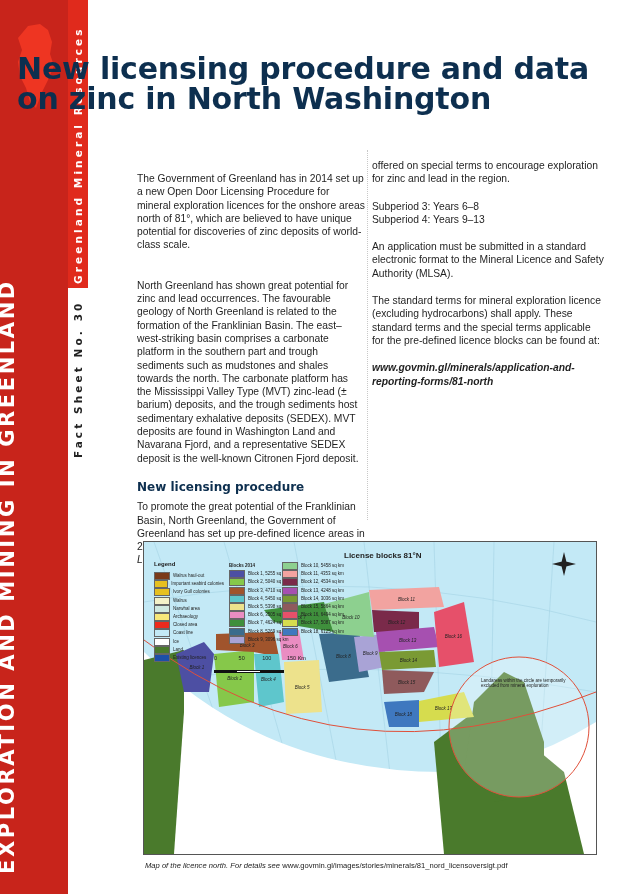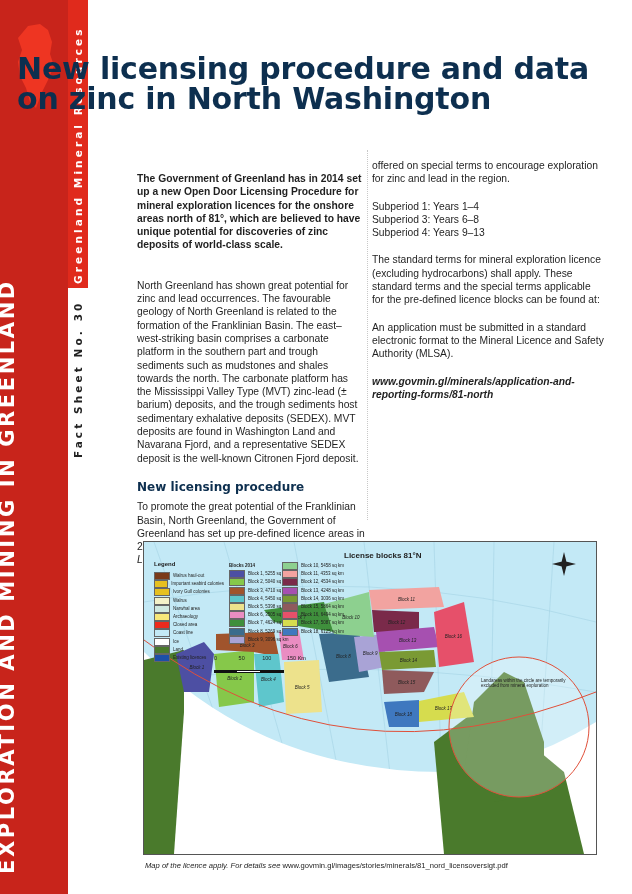--- a/index.html
+++ b/index.html
@@ -16,21 +16,21 @@
   .band-text span{position:absolute;white-space:nowrap;transform:rotate(-90deg);transform-origin:left top;
       font-family:"DejaVu Sans",sans-serif;font-weight:bold;font-size:10.5px;letter-spacing:3.1px;}
   .band-red-label{left:4px;top:284px;color:#fff;}
   .band-fs-label{left:4px;top:458px;color:#222;}
   .title{position:absolute;right:43px;top:54px;text-align:left;color:#0d2f4f;
       font-family:"DejaVu Sans",sans-serif;font-weight:bold;font-size:30px;line-height:30px;letter-spacing:-0.2px;}
   .col{position:absolute;font-size:10.3px;line-height:13.3px;color:#1f1f1f;}
   .col1{left:137px;top:172px;width:228px;}
   .col2{left:372px;top:159px;width:232px;}
   .col p{margin:0;}
-  .lead{font-weight:bold;margin-bottom:27px !important;}
+  .lead{font-weight:normal;margin-bottom:27px !important;}
   .h2{font-weight:bold;color:#0d2f4f;font-size:12px;margin:16px 0 6px 0 !important;font-family:"DejaVu Sans",sans-serif;}
   .gap{margin-bottom:14px !important;}
   .it{font-style:italic;}
   .link{font-weight:bold;font-style:italic;}
   .divider{position:absolute;left:367px;top:150px;height:370px;border-left:1px dotted #c8c8c8;}
   .map{position:absolute;left:143px;top:541px;width:452px;height:312px;background:#c3e9f6;border:1px solid #555;}
   .map svg{position:absolute;left:0;top:0;}
   .map-title{position:absolute;left:200px;top:9px;font-size:8px;font-weight:bold;color:#222;}
   .legend{position:absolute;left:10px;top:18px;font-size:4.5px;color:#222;line-height:8px;}
   .legend .lh{font-weight:bold;font-size:6px;margin-bottom:3px;}
@@ -69,26 +69,25 @@
   <p>North Greenland has shown great potential for zinc and lead occurrences. The favourable geology of North Greenland is related to the formation of the Franklinian Basin. The east–west-striking basin comprises a carbonate platform in the southern part and trough sediments such as mudstones and shales towards the north. The carbonate platform has the Mississippi Valley Type (MVT) zinc-lead (± barium) deposits, and the trough sediments host sedimentary exhalative deposits (SEDEX). MVT deposits are found in Washington Land and Navarana Fjord, and a representative SEDEX deposit is the well-known Citronen Fjord deposit.</p>
   <p class="h2">New licensing procedure</p>
   <p><span>To promote the great potential of the Franklinian Basin, North Greenland, the Government of Greenland has set up pre-defined licence areas in 2014 – the so-called </span><span class="it">“81° North Open Door Licence</span><span> area” that is to be</span></p>
 </div>
 
 <div class="divider"></div>
 
 <div class="col col2">
   <p class="gap">offered on special terms to encourage exploration for zinc and lead in the region.</p>
   <div class="gap" style="margin-bottom:14px">
-    <div>Subperiod 1: Years 1–4</div>
     <div>Subperiod 3: Years 6–8</div>
     <div>Subperiod 4: Years 9–13</div>
   </div>
+  <p class="gap">An application must be submitted in a standard electronic format to the Mineral Licence and Safety Authority (MLSA).</p>
   <p class="gap">The standard terms for mineral exploration licence (excluding hydrocarbons) shall apply. These standard terms and the special terms applicable for the pre-defined licence blocks can be found at:</p>
-  <p class="gap">An application must be submitted in a standard electronic format to the Mineral Licence and Safety Authority (MLSA).</p>
   <p class="link">www.govmin.gl/minerals/application-and-reporting-forms/81-north</p>
 </div>
 
 <div class="map">
   <svg width="452" height="312" viewBox="0 0 452 312">
     <g stroke="#9fcfe0" stroke-width="0.5" fill="none">
       <path d="M10 0 L120 312"></path>
         <path d="M80 0 L170 312"></path>
         <path d="M150 0 L210 312"></path>
         <path d="M220 0 L255 312"></path>
@@ -282,14 +281,14 @@
     <span style="margin-left:14px">150</span>
     <span>Km</span>
   </div>
   <div class="scale-bar">
       <div></div>
     </div>
   <div class="annot">Landareas within the circle are temporarily excluded from mineral exploration</div>
 </div>
 
 <div class="caption">
-  <span>Map of the licence apply. For details see </span><span class="u">www.govmin.gl/images/stories/minerals/81_nord_licensoversigt.pdf</span>
+  <span>Map of the licence north. For details see </span><span class="u">www.govmin.gl/images/stories/minerals/81_nord_licensoversigt.pdf</span>
 </div>
 
 </body></html>

